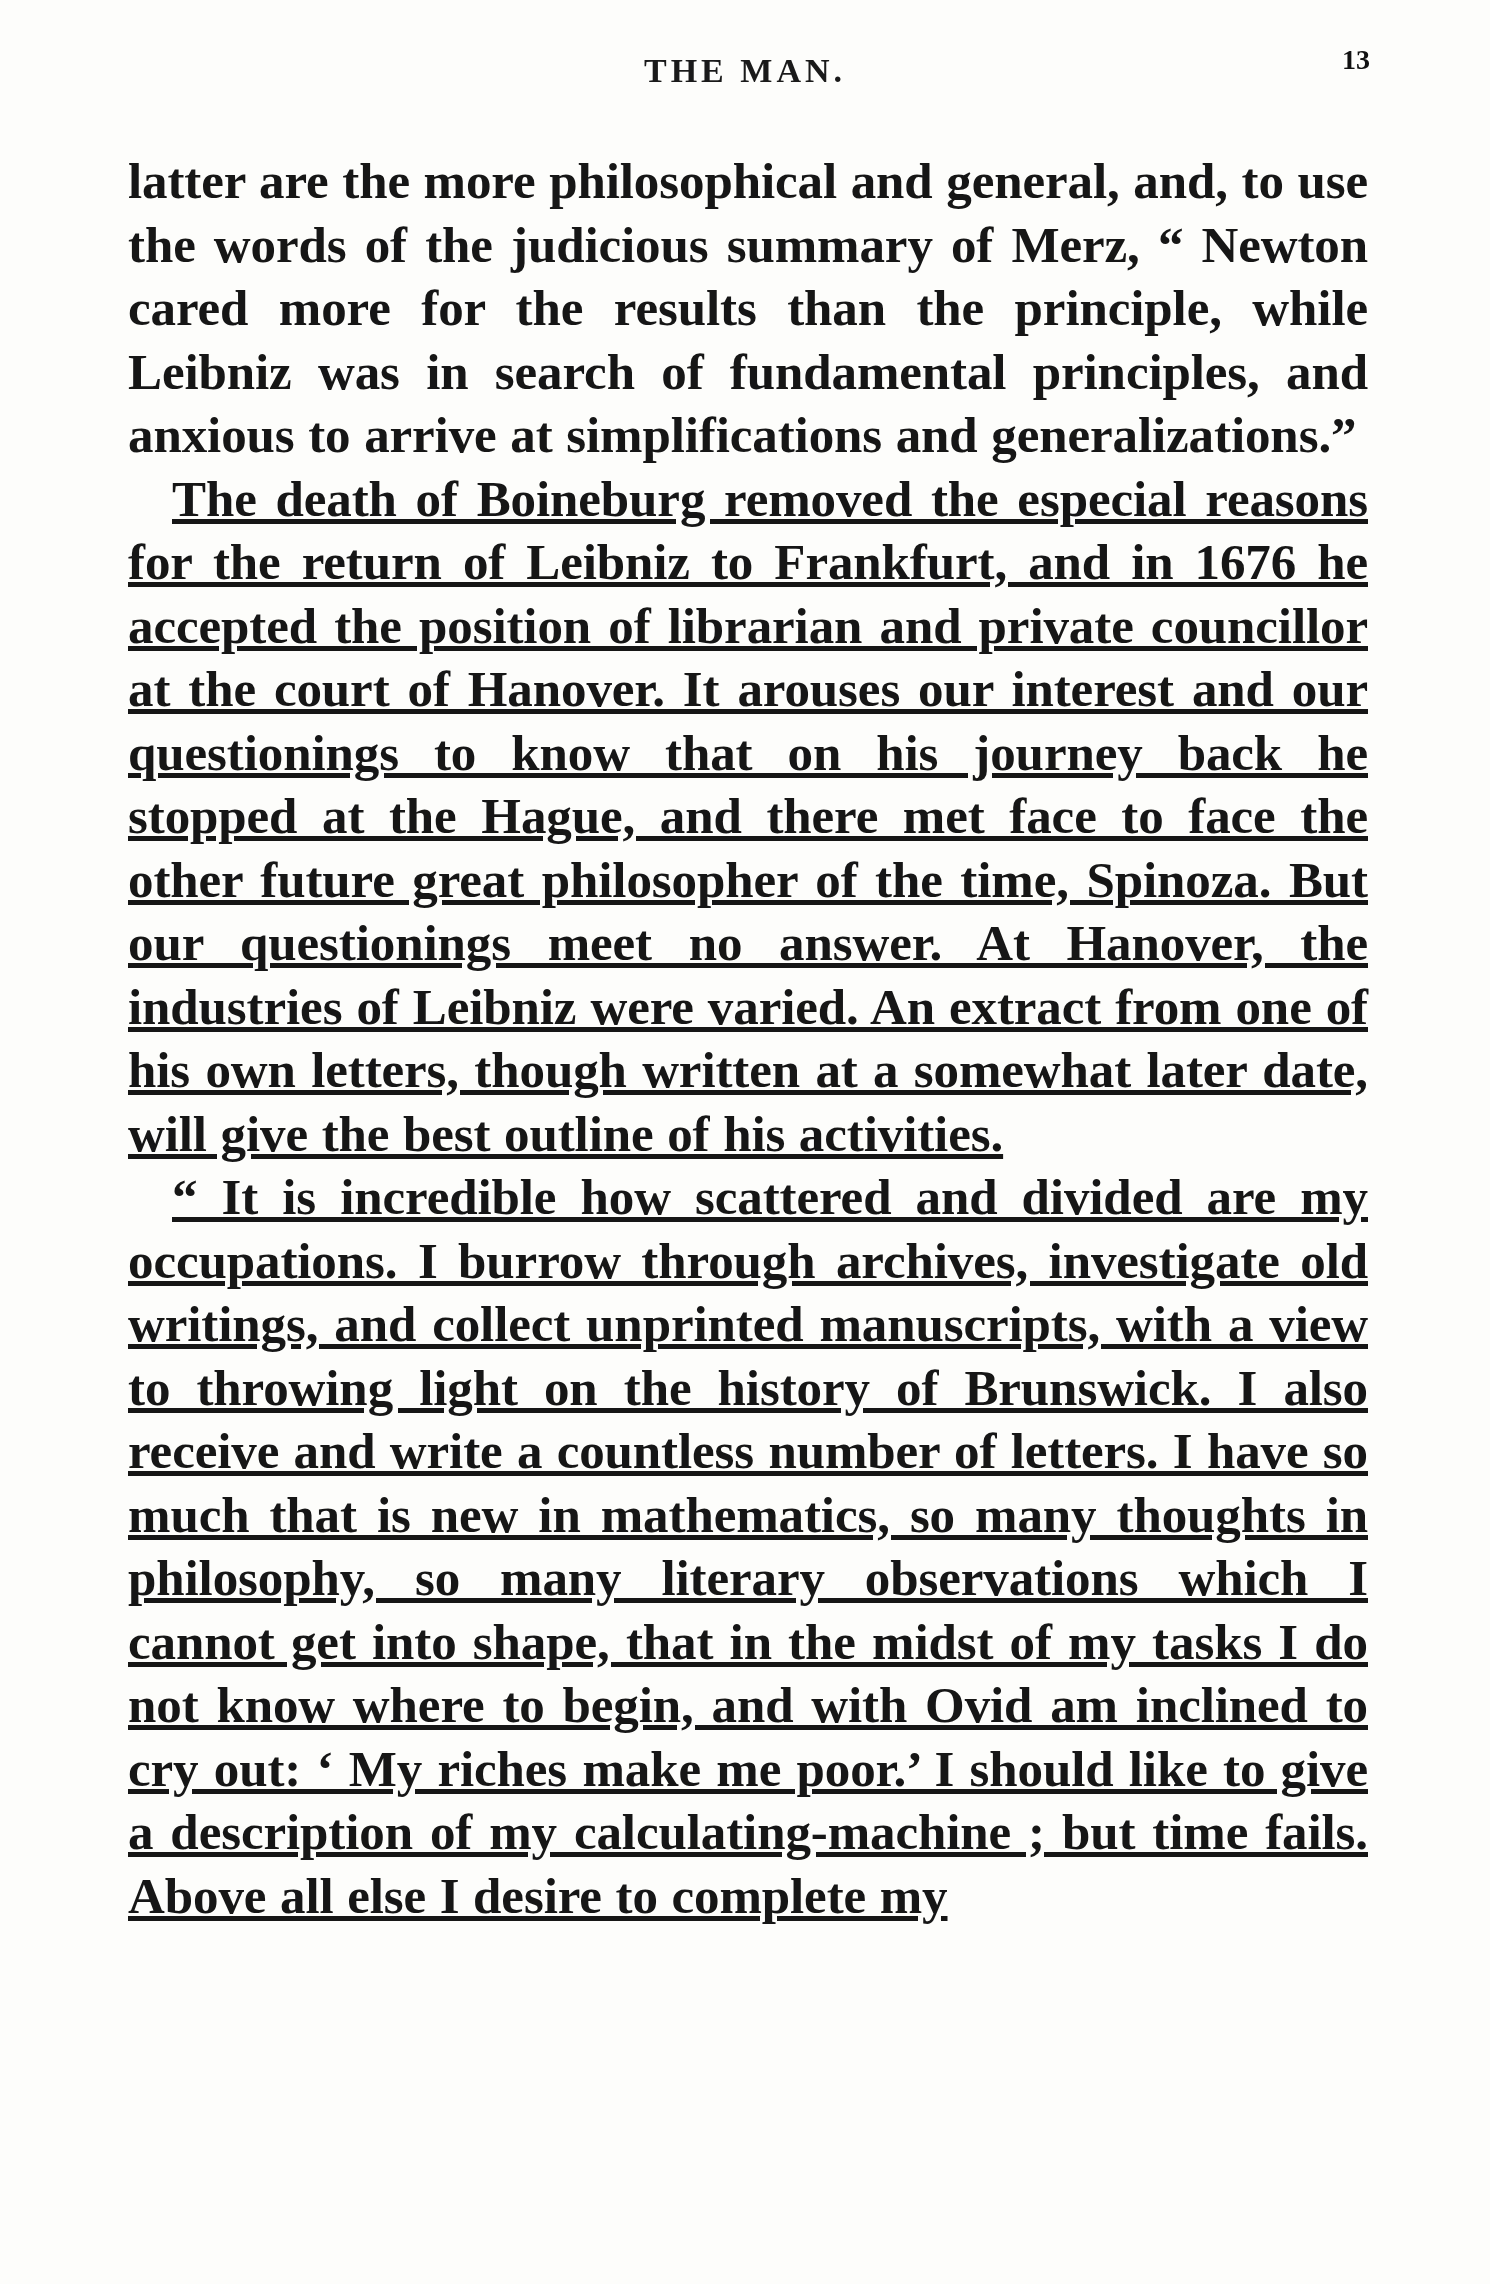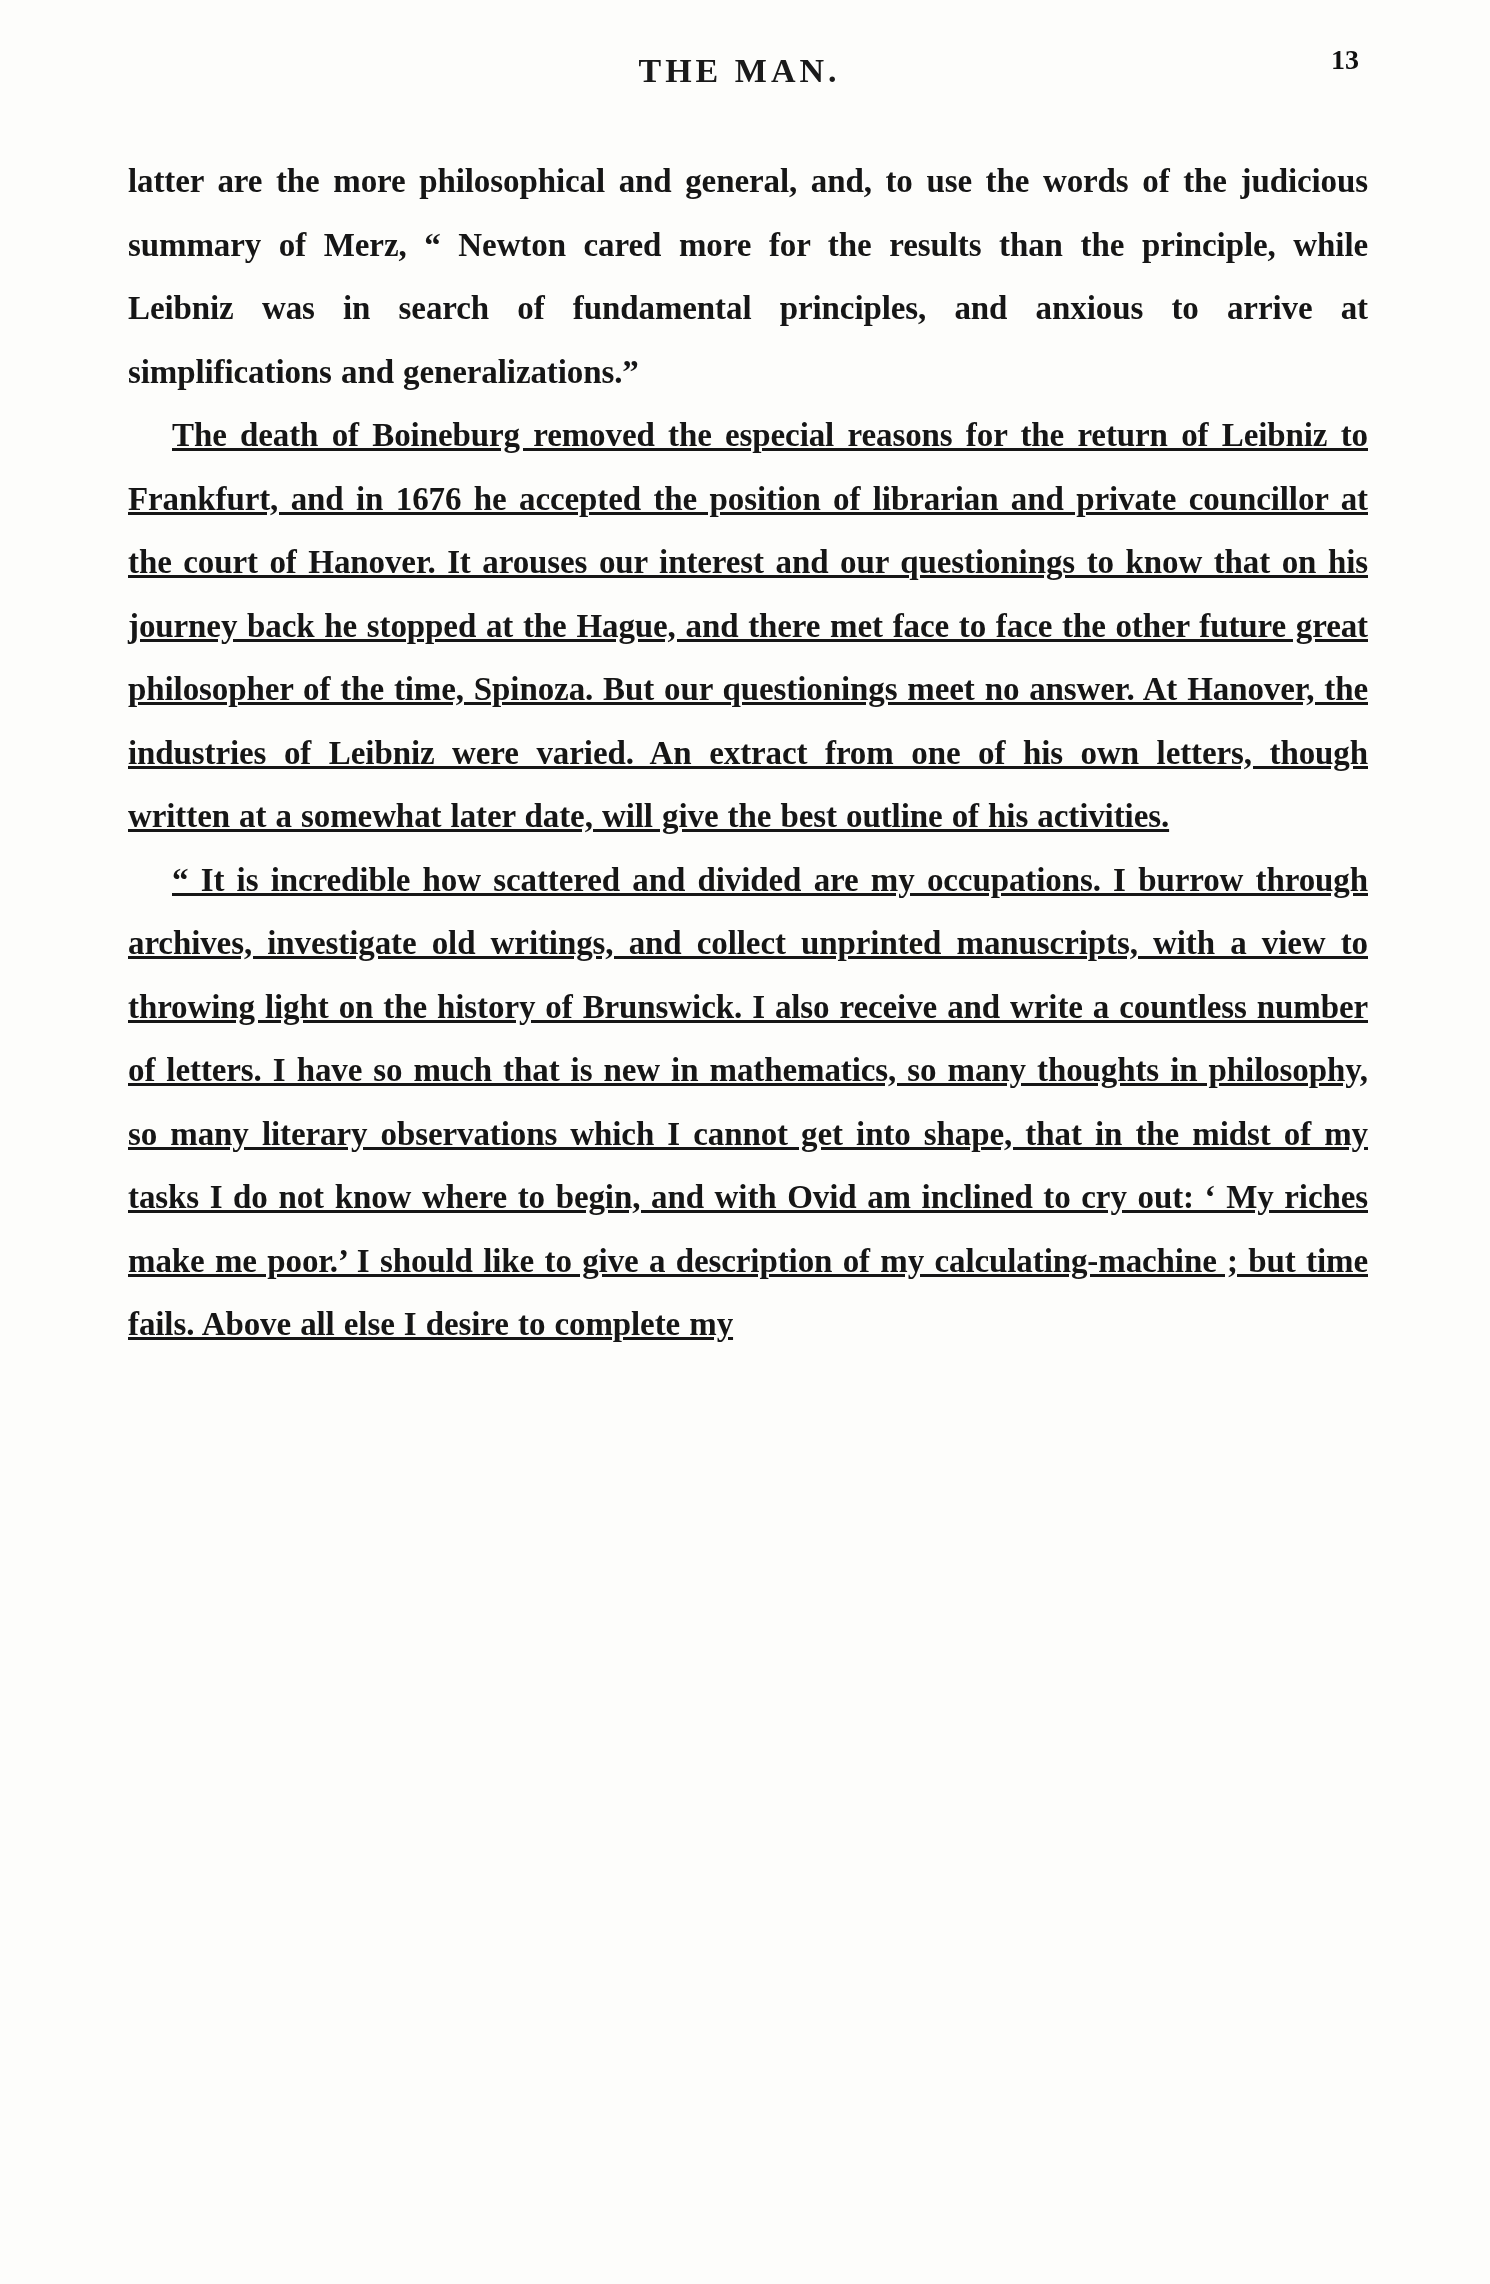--- a/index.html
+++ b/index.html
@@ -19,21 +19,21 @@
     width: 1490px;
     height: 2284px;
     background: #fdfdfb;
     box-sizing: border-box;
     padding: 0;
   }
   .running-head {
     position: absolute;
     top: 52px;
     left: 0;
-    right: 11px;
+    right: 0;
     height: 60px;
   }
   .head-title {
     position: absolute;
     left: 0;
     right: 0;
     text-align: center;
     font-size: 34px;
     font-weight: bold;
     letter-spacing: 4px;
@@ -50,21 +50,21 @@
     color: #111;
   }
   .body-text {
     position: absolute;
     top: 150px;
     left: 128px;
     width: 1240px;
   }
   p.para {
     margin: 0;
-    font-size: 33px;
+    font-size: 51px;
     line-height: 63.5px;
     font-weight: bold;
     font-family: "Liberation Serif", serif;
     color: #161616;
     text-align: justify;
     text-align-last: left;
     word-spacing: 1px;
   }
   p.indent {
     text-indent: 44px;

